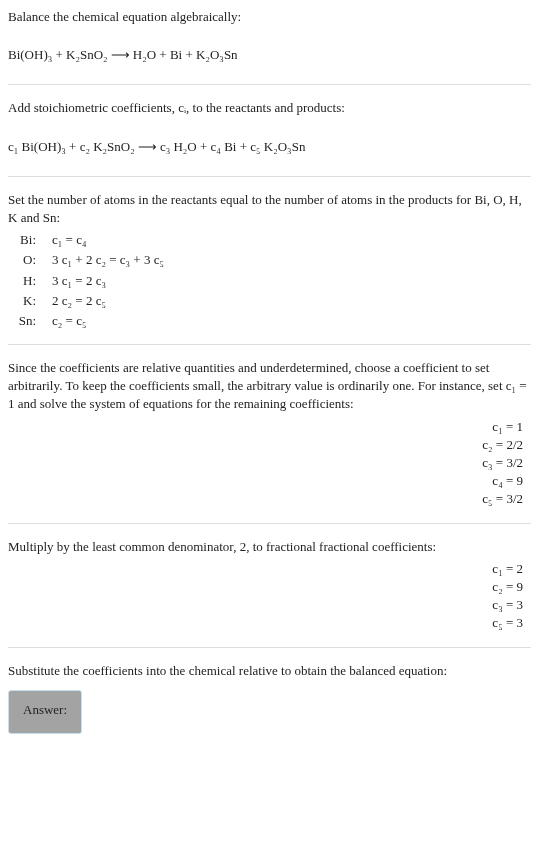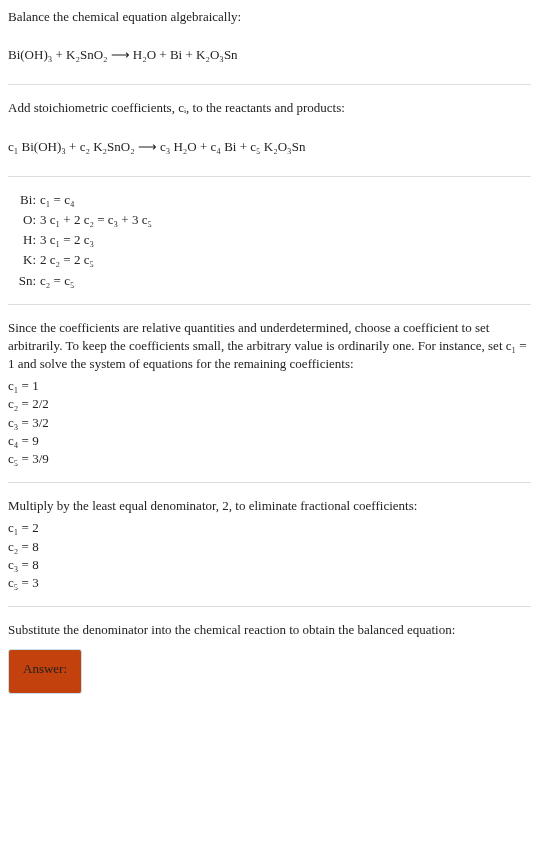--- a/index.html
+++ b/index.html
@@ -17,31 +17,32 @@
       border-top: 1px solid #ddd;
       margin: 14px 0;
     }
     .equation {
       font-family: Georgia, serif;
       margin: 20px 0;
     }
     .atom-table {
       display: grid;
       grid-template-columns: 28px auto;
-      gap: 2px 4px;
+      gap: 2px 16px;
       margin: 4px 0 4px 0;
     }
     .atom-label {
       text-align: right;
     }
     .coeff-list {
-      margin: 4px 0;
+      margin: 4px 8px;
+      text-align: right;
     }
     .answer-box {
-      background: #c2410c;
+      background: #a3a3a3;
       border: 1px solid #c5e0ed;
       border-radius: 3px;
       padding: 10px 14px;
       margin-top: 10px;
       display: inline-block;
     }
     .answer-label {
       display: block;
       margin-bottom: 4px;
     }
@@ -60,20 +61,21 @@
 <hr>
 
 <div>
   <div>Add stoichiometric coefficients, cᵢ, to the reactants and products:</div>
   <div class="equation">c₁ Bi(OH)₃ + c₂ K₂SnO₂  ⟶  c₃ H₂O + c₄ Bi + c₅ K₂O₃Sn</div>
 </div>
 
 <hr>
 
 <div>
+  <div>Set the number of atoms in the reactants equal to the number of atoms in the products for Bi, O, H, K and Sn:</div>
   <div class="atom-table">
     <div class="atom-label">Bi:</div>
     <div>c₁ = c₄</div>
     <div class="atom-label">O:</div>
     <div>3 c₁ + 2 c₂ = c₃ + 3 c₅</div>
     <div class="atom-label">H:</div>
     <div>3 c₁ = 2 c₃</div>
     <div class="atom-label">K:</div>
     <div>2 c₂ = 2 c₅</div>
     <div class="atom-label">Sn:</div>
@@ -83,36 +85,36 @@
 
 <hr>
 
 <div>
   <div>Since the coefficients are relative quantities and underdetermined, choose a coefficient to set arbitrarily. To keep the coefficients small, the arbitrary value is ordinarily one. For instance, set c₁ = 1 and solve the system of equations for the remaining coefficients:</div>
   <div class="coeff-list">
     <div>c₁ = 1</div>
     <div>c₂ = 2/2</div>
     <div>c₃ = 3/2</div>
     <div>c₄ = 9</div>
-    <div>c₅ = 3/9</div>
+    <div>c₅ = 3/2</div>
   </div>
 </div>
 
 <hr>
 
 <div>
-  <div>Multiply by the least equal denominator, 2, to eliminate fractional coefficients:</div>
+  <div>Multiply by the least common denominator, 2, to fractional fractional coefficients:</div>
   <div class="coeff-list">
     <div>c₁ = 2</div>
-    <div>c₂ = 8</div>
-    <div>c₃ = 8</div>
+    <div>c₂ = 9</div>
+    <div>c₃ = 3</div>
     <div>c₅ = 3</div>
   </div>
 </div>
 
 <hr>
 
 <div>
-  <div>Substitute the denominator into the chemical reaction to obtain the balanced equation:</div>
+  <div>Substitute the coefficients into the chemical relative to obtain the balanced equation:</div>
   <div class="answer-box">
     <span class="answer-label">Answer:</span>
   </div>
 </div>
 
 </body></html>

